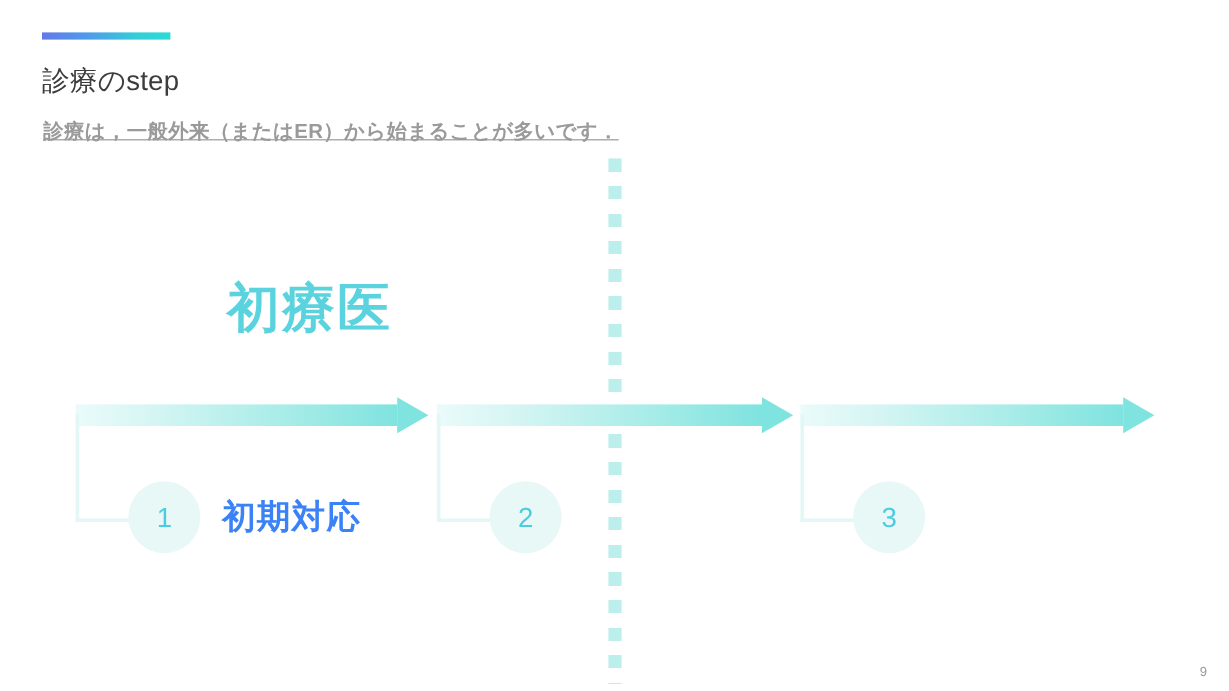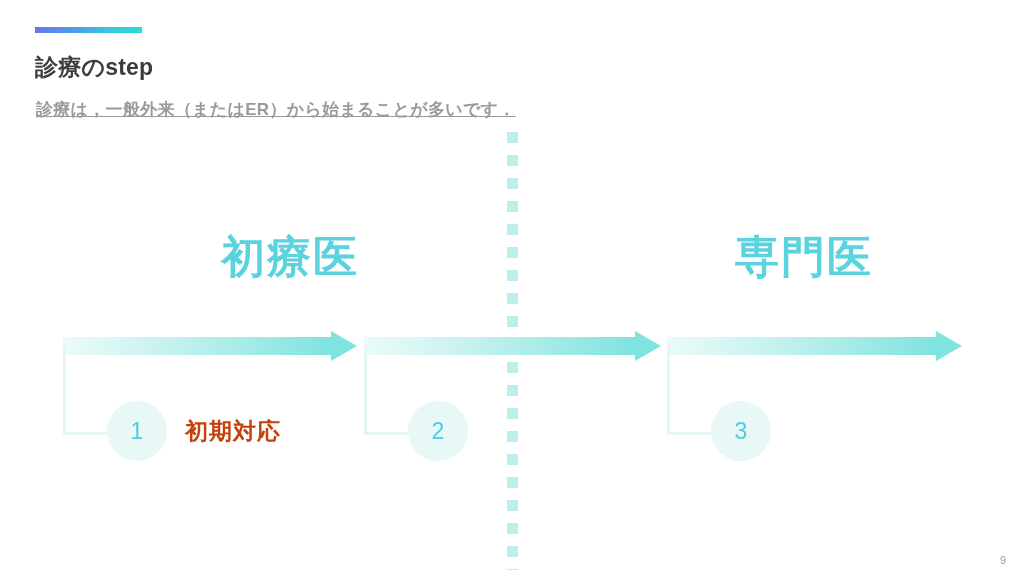--- a/index.html
+++ b/index.html
@@ -25,21 +25,21 @@
     top: 27px;
     width: 107px;
     height: 6px;
     background: linear-gradient(90deg, #6478E8 0%, #4E9BEA 35%, #33CFD8 75%, #2BDAD6 100%);
   }
   .page-title {
     position: absolute;
     left: 35px;
     top: 52px;
     font-size: 23px;
-    font-weight: bold;
+    font-weight: normal;
     color: #3C3C3C;
     letter-spacing: 0.2px;
     white-space: nowrap;
   }
   .page-subtitle {
     position: absolute;
     left: 36px;
     top: 98px;
     font-size: 17px;
     font-weight: bold;
@@ -66,21 +66,20 @@
   }
 
   
   .role-label {
     position: absolute;
     font-size: 44px;
     font-weight: bold;
     color: #5BD3DE;
     letter-spacing: 2px;
     white-space: nowrap;
-    margin-left: 32px;
   }
   .role-left  { left: 189px; top: 228px; }
   .role-right { left: 703px; top: 228px; }
 
   
   .arrow {
     position: absolute;
     top: 331px;
     height: 30px;
   }
@@ -139,23 +138,23 @@
     justify-content: center;
     flex: 0 0 auto;
   }
   .step-num {
     font-size: 23px;
     font-weight: normal;
     color: #4DCBE0;
   }
   .step-label {
     margin-left: 18px;
-    font-size: 23px;
+    font-size: 28px;
     font-weight: bold;
-    color: #c2410c;
+    color: #3b82f6;
     letter-spacing: 1px;
     white-space: nowrap;
   }
   .step-1 { left: 107px; }
   .step-2 { left: 408px; }
   .step-3 { left: 711px; }
 
   
   .page-number {
     position: absolute;
@@ -171,21 +170,20 @@
 <div class="slide">
 
   <div class="accent-bar"></div>
 
   <div class="page-title">診療のstep</div>
   <div class="page-subtitle">診療は，一般外来（またはER）から始まることが多いです．</div>
 
   <div class="divider"></div>
 
   <div class="role-label role-left">初療医</div>
-  <div class="role-label role-right">専門医</div>
 
   <div class="arrow arrow-1">
     <div class="shaft"></div>
     <div class="head"></div>
   </div>
   <div class="arrow arrow-2">
     <div class="shaft"></div>
     <div class="head"></div>
   </div>
   <div class="arrow arrow-3">

